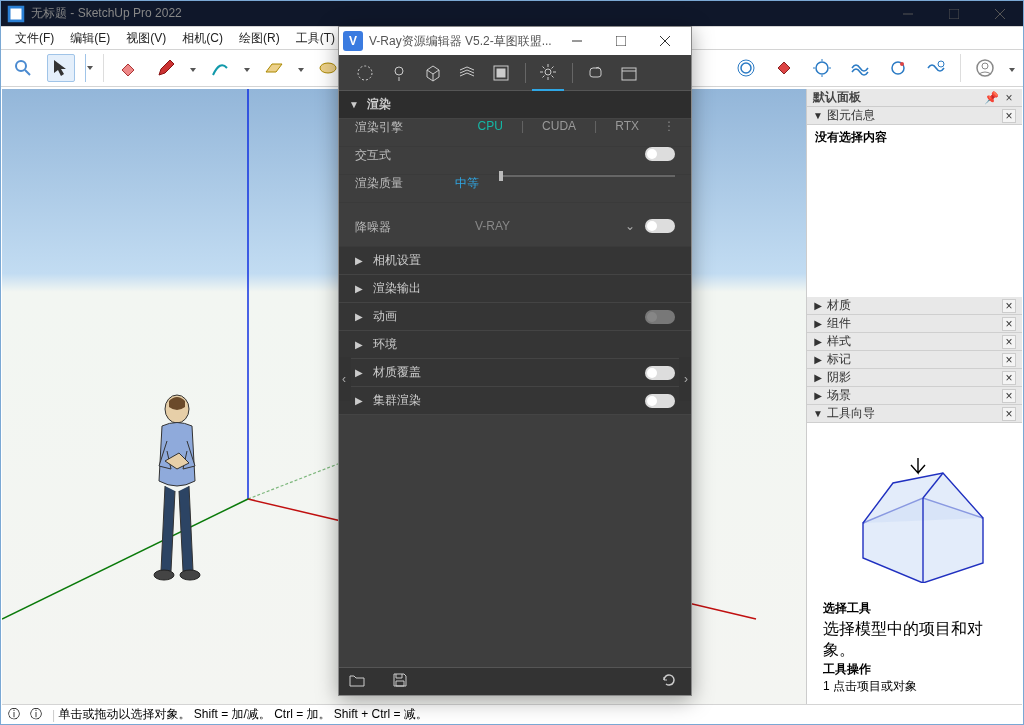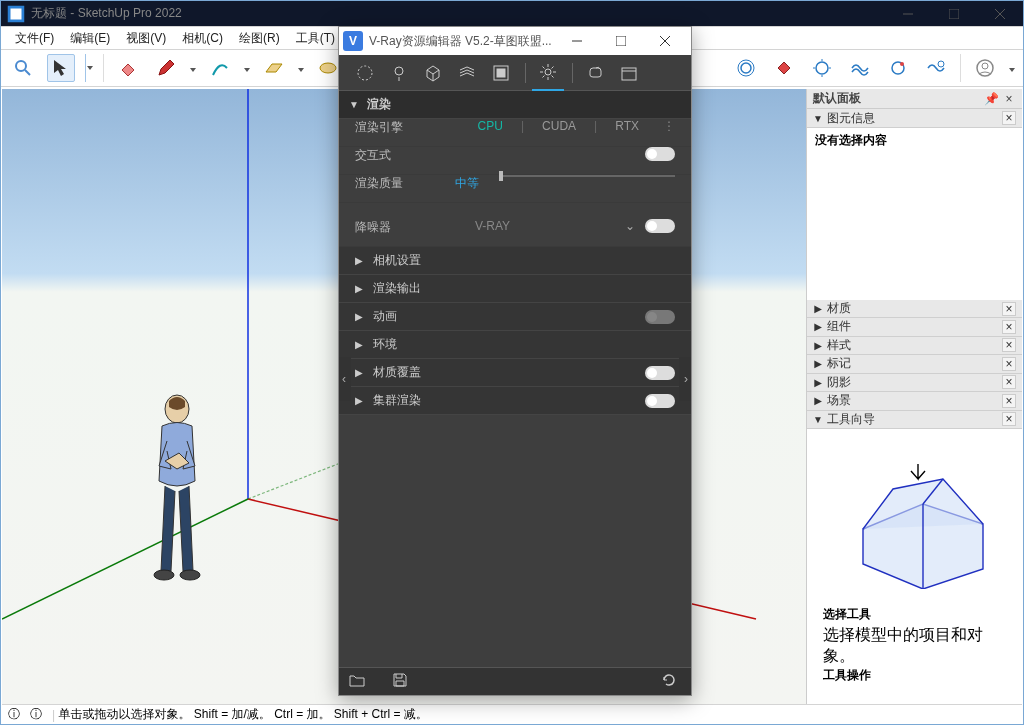--- a/index.html
+++ b/index.html
@@ -301,20 +301,21 @@
         <g fill="#d0e0f6" fill-opacity="0.6" stroke="#2030c0" stroke-width="1.4">
           <path d="M40 80 L100 55 L160 75 L160 120 L100 140 L40 115 Z"></path>
           <path d="M40 80 L70 40 L120 30 L160 75"></path>
           <path d="M100 55 L120 30"></path>
           <path d="M100 55 L100 140"></path>
         </g>
       </svg>
       <div class="guide-heading">选择工具</div>
       <div class="guide-sub">选择模型中的项目和对象。</div>
       <div style="margin-top:0;font-weight:bold">工具操作</div>
+      <div>1 点击项目或对象</div>
     </div>
   </div>
 </div>
 
 <div class="statusbar">
   <span class="icon">ⓘ</span>
   <span class="icon">ⓘ</span>
   <span style="color:#ccc">|</span>&nbsp;
   <span>单击或拖动以选择对象。 Shift = 加/减。 Ctrl = 加。 Shift + Ctrl = 减。</span>
   <span class="value">数值</span>

